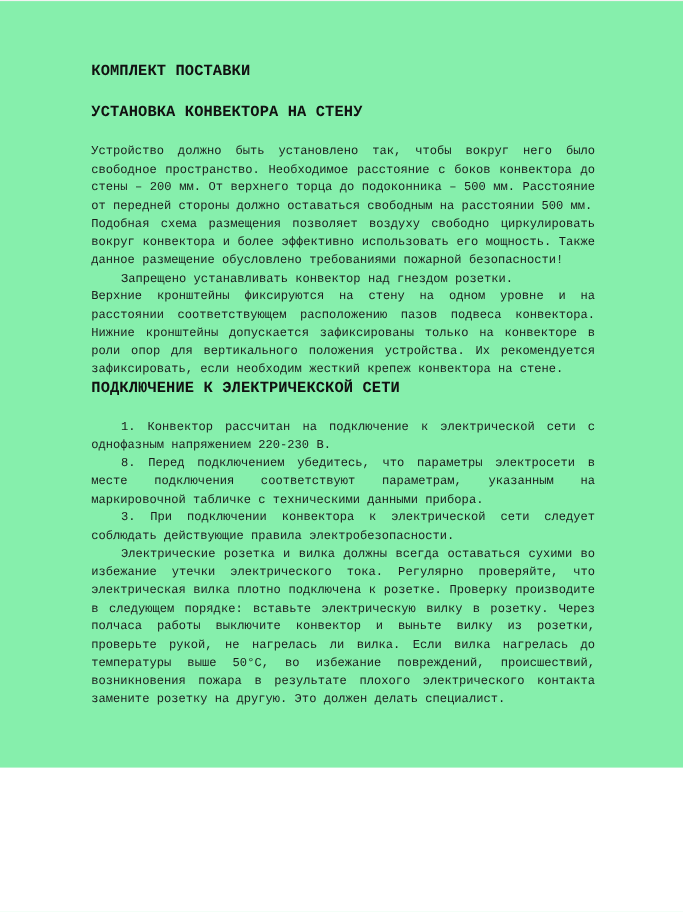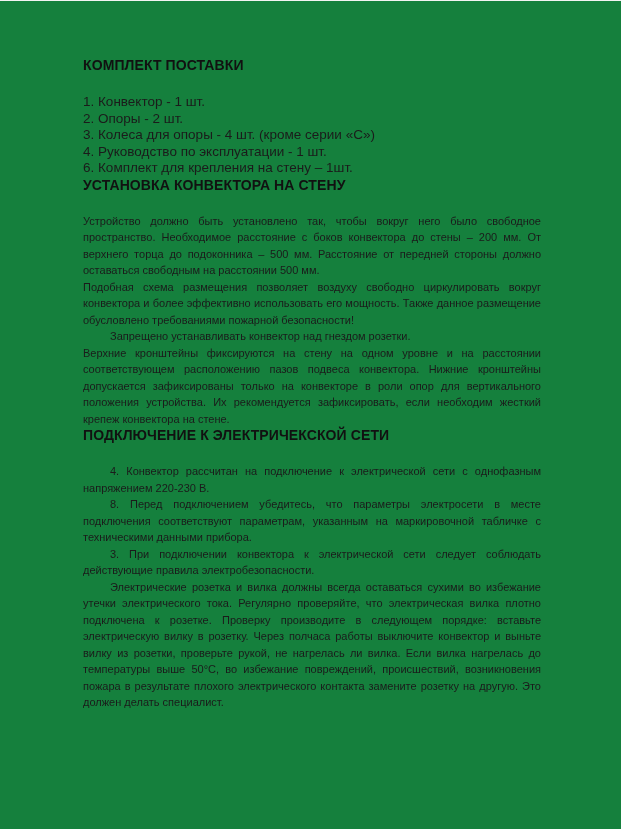--- a/index.html
+++ b/index.html
@@ -3,26 +3,26 @@
 <meta charset="utf-8">
 <style>
   html, body {
     margin: 0;
     padding: 0;
     background: #ffffff;
   }
   .page {
     position: relative;
     width: 621px;
-    height: 829px;
+    height: 698px;
     box-sizing: border-box;
-    background: #15803d;
+    background: #86efac;
     border-top: 1px solid #f3f3f3;
     padding: 56px 80px 0 83px;
-    font-family: Liberation Sans, sans-serif;
+    font-family: Liberation Mono, monospace;
     color: #1b1b1b;
     overflow: hidden;
   }
   .section-heading {
     font-size: 14px;
     font-weight: 700;
     line-height: 17px;
     margin: 0;
     letter-spacing: 0.1px;
     color: #111111;
@@ -45,40 +45,33 @@
   }
   .textblock p.indent { text-indent: 27px; }
 </style>
 </head>
 <body>
 
 <div class="page">
 
   <h2 class="section-heading heading-gap-after">КОМПЛЕКТ ПОСТАВКИ</h2>
 
-  <div class="supply-list">
-    <p>1. Конвектор - 1 шт.</p>
-    <p>2. Опоры - 2 шт.</p>
-    <p>3. Колеса для опоры - 4 шт. (кроме серии «С»)</p>
-    <p>4. Руководство по эксплуатации - 1 шт.</p>
-    <p>6. Комплект для крепления на стену – 1шт.</p>
-  </div>
 
   <h2 class="section-heading heading-2">УСТАНОВКА КОНВЕКТОРА НА СТЕНУ</h2>
 
   <div class="textblock">
     <p>Устройство должно быть установлено так, чтобы вокруг него было свободное пространство. Необходимое расстояние с боков конвектора до стены – 200 мм. От верхнего торца до подоконника – 500 мм. Расстояние от передней стороны должно оставаться свободным на расстоянии 500 мм.</p>
     <p>Подобная схема размещения позволяет воздуху свободно циркулировать вокруг конвектора и более эффективно использовать его мощность. Также данное размещение обусловлено требованиями пожарной безопасности!</p>
     <p class="indent">Запрещено устанавливать конвектор над гнездом розетки.</p>
     <p>Верхние кронштейны фиксируются на стену на одном уровне и на расстоянии соответствующем расположению пазов подвеса конвектора. Нижние кронштейны допускается зафиксированы только на конвекторе в роли опор для вертикального положения устройства. Их рекомендуется зафиксировать, если необходим жесткий крепеж конвектора на стене.</p>
   </div>
 
   <h2 class="section-heading heading-3">ПОДКЛЮЧЕНИЕ К ЭЛЕКТРИЧЕКСКОЙ СЕТИ</h2>
 
   <div class="textblock">
-    <p class="indent">4. Конвектор рассчитан на подключение к электрической сети с однофазным напряжением 220-230 В.</p>
+    <p class="indent">1. Конвектор рассчитан на подключение к электрической сети с однофазным напряжением 220-230 В.</p>
     <p class="indent">8. Перед подключением убедитесь, что параметры электросети в месте подключения соответствуют параметрам, указанным на маркировочной табличке с техническими данными прибора.</p>
     <p class="indent">3. При подключении конвектора к электрической сети следует соблюдать действующие правила электробезопасности.</p>
     <p class="indent">Электрические розетка и вилка должны всегда оставаться сухими во избежание утечки электрического тока. Регулярно проверяйте, что электрическая вилка плотно подключена к розетке. Проверку производите в следующем порядке: вставьте электрическую вилку в розетку. Через полчаса работы выключите конвектор и выньте вилку из розетки, проверьте рукой, не нагрелась ли вилка. Если вилка нагрелась до температуры выше 50°С, во избежание повреждений, происшествий, возникновения пожара в результате плохого электрического контакта замените розетку на другую. Это должен делать специалист.</p>
 
   </div>
 
 </div>
 
 </body></html>

